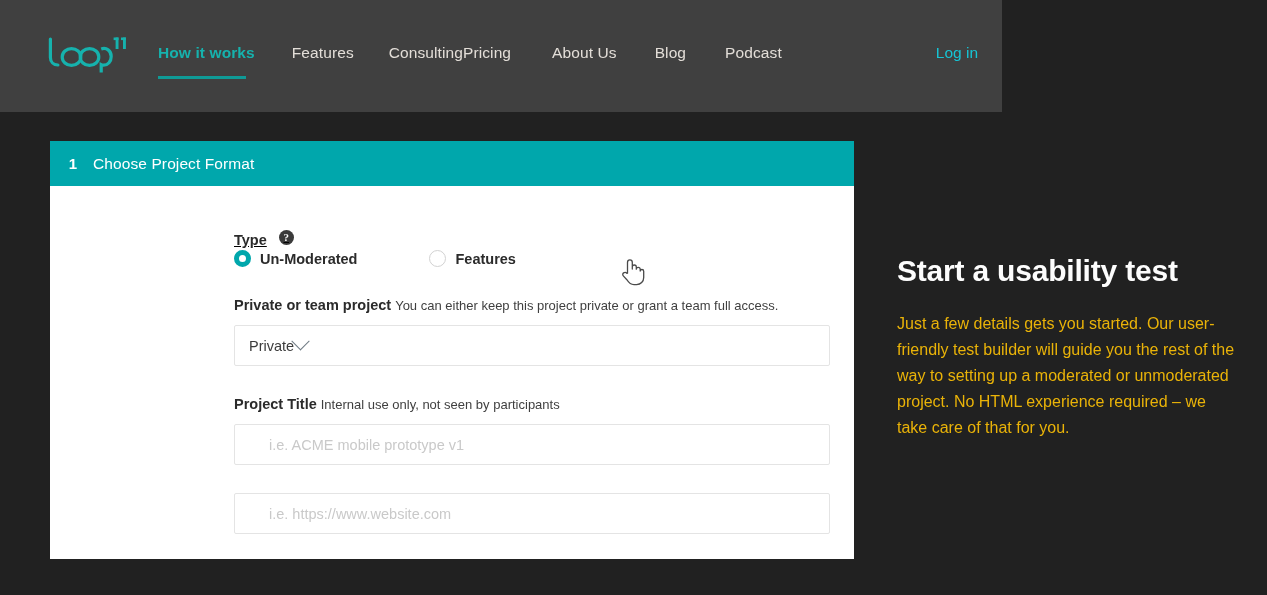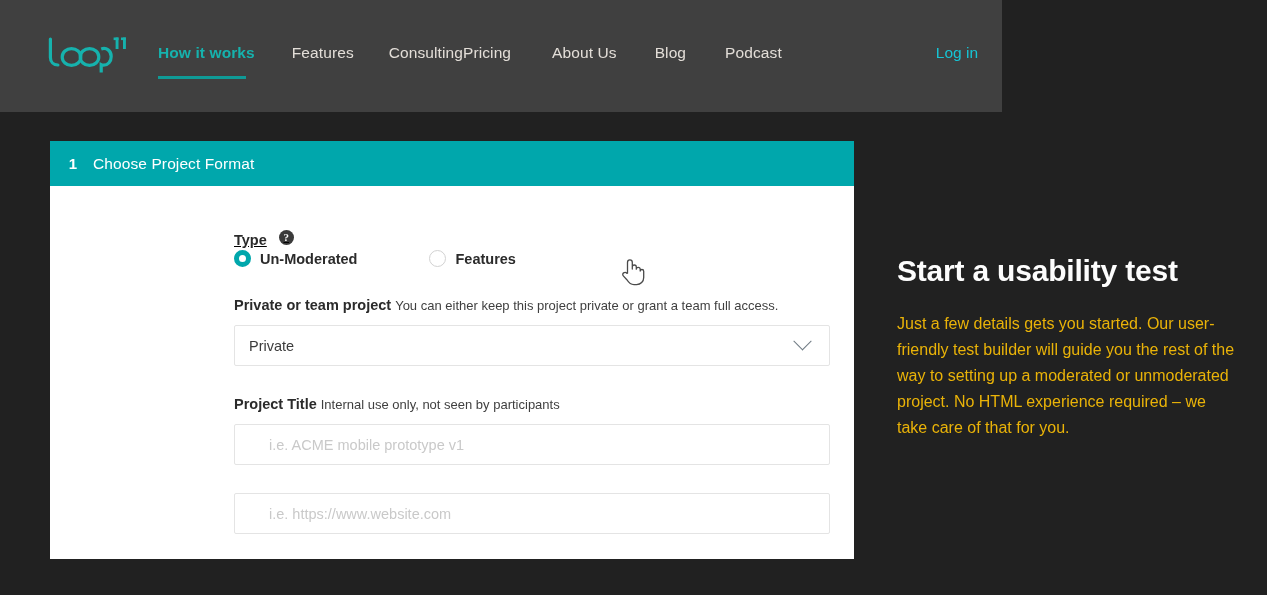--- a/index.html
+++ b/index.html
@@ -206,21 +206,21 @@
     height: 41px;
     border: 1px solid #e4e4e4;
     border-radius: 2px;
     background: #ffffff;
     display: flex;
     align-items: center;
     padding: 0 14px;
     font-size: 14.5px;
     cursor: pointer;
   }
-  .select-box { justify-content: space-between; }
+  .select-box { justify-content: flex-start; }
   .select-value { color: #3c3c3c; }
   .chev {
     width: 13px; height: 13px;
     border-right: 1.6px solid #6e7a83;
     border-bottom: 1.6px solid #6e7a83;
     transform: rotate(45deg) translate(-3px,-3px);
     margin-right: 6px;
   }
   .text-box { cursor: text; padding-left: 34px; }
   .placeholder { color: #c9c9c9; }

